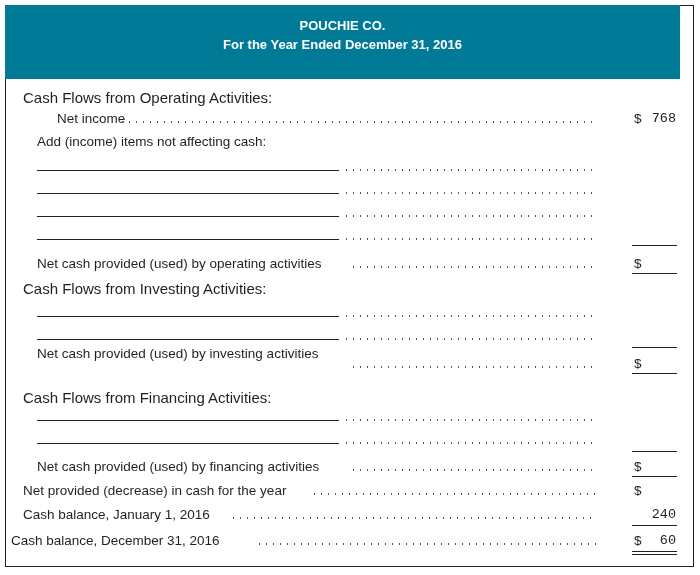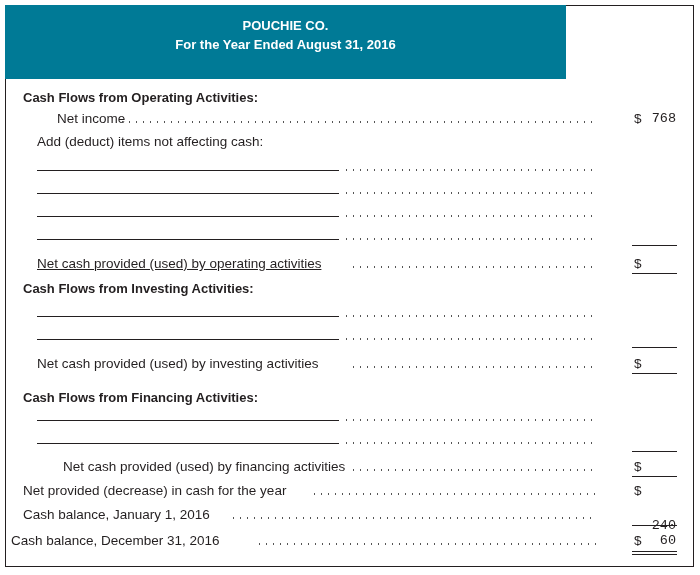--- a/index.html
+++ b/index.html
@@ -1,110 +1,110 @@
 <!DOCTYPE html>
 <html><head>
   <meta charset="utf-8">
   <style>
     html, body { margin: 0; padding: 0; background: #ffffff; }
     body { width: 700px; height: 575px; position: relative; font-family: "Liberation Sans", sans-serif; color: #231f20; }
     .frame { position: absolute; left: 5px; top: 5px; width: 689px; height: 562px; border: 1.5px solid #231f20; box-sizing: border-box; }
-    .header { position: absolute; left: 5px; top: 5px; width: 561px; height: 74px; background: #007a96; color: #ffffff; text-align: center; }
+    .header { position: absolute; left: 5px; top: 5px; width: 675px; height: 74px; background: #007a96; color: #ffffff; text-align: center; }
     .header div { font-weight: bold; font-size: 13px; line-height: 19px; }
     .header .l1 { padding-top: 11px; }
     .row { position: absolute; left: 0; height: 20px; font-size: 13.5px; line-height: 20px; white-space: nowrap; }
-    .section { font-weight: bold; font-size: 13px; }
+    .section { font-weight: normal; font-size: 15px; }
     .blank { position: absolute; left: 37px; width: 302px; border-bottom: 1px solid #231f20; height: 0; }
     .dots { position: absolute; height: 4px; background-image: radial-gradient(circle, #555 0.8px, transparent 1px); background-size: 7px 4px; background-repeat: repeat-x; }
     .amt { position: absolute; left: 632px; width: 45px; font-size: 13.5px; height: 20px; line-height: 20px; }
     .amt .dollar { position: absolute; left: 2px; }
     .amt .val { position: absolute; right: 1px; font-family: Liberation Mono, monospace; }
     .rule { position: absolute; left: 632px; width: 45px; border-top: 1px solid #231f20; height: 0; }
   </style>
 </head>
 <body>
 
 <div class="frame"></div>
 
 <div class="header">
   <div class="l1">POUCHIE CO.</div>
-  <div>For the Year Ended August 31, 2016</div>
+  <div>For the Year Ended December 31, 2016</div>
 </div>
 
 <div class="row section" style="left:23px; top:88px;">Cash Flows from Operating Activities:</div>
 
 <div class="row" style="left:37px; top:109px;margin-left:20px;">Net income</div>
 <div class="dots" style="left:119px; width:478px; top:120px;"></div>
 <div class="amt" style="top:109px;">
   <span class="dollar">$</span>
   <span class="val">768</span>
 </div>
 
-<div class="row" style="left:37px; top:132px;">Add (deduct) items not affecting cash:</div>
+<div class="row" style="left:37px; top:132px;">Add (income) items not affecting cash:</div>
 
 <div class="blank" style="top:170px;"></div>
 <div class="dots" style="left:343px; width:254px; top:168px;"></div>
 <div class="blank" style="top:193px;"></div>
 <div class="dots" style="left:343px; width:254px; top:191px;"></div>
 <div class="blank" style="top:216px;"></div>
 <div class="dots" style="left:343px; width:254px; top:214px;"></div>
 <div class="blank" style="top:239px;"></div>
 <div class="dots" style="left:343px; width:254px; top:237px;"></div>
 
 <div class="rule" style="top:245px;"></div>
-<div class="row" style="left:37px; top:254px;text-decoration:underline;">Net cash provided (used) by operating activities</div>
+<div class="row" style="left:37px; top:254px;">Net cash provided (used) by operating activities</div>
 <div class="dots" style="left:350px; width:247px; top:265px;"></div>
 <div class="amt" style="top:254px;">
   <span class="dollar">$</span>
   <span class="val"></span>
 </div>
 <div class="rule" style="top:273px;"></div>
 
 <div class="row section" style="left:23px; top:279px;">Cash Flows from Investing Activities:</div>
 
 <div class="blank" style="top:316px;"></div>
 <div class="dots" style="left:343px; width:254px; top:314px;"></div>
 <div class="blank" style="top:339px;"></div>
 <div class="dots" style="left:343px; width:254px; top:337px;"></div>
 
 <div class="rule" style="top:347px;"></div>
-<div class="row" style="left:37px; top:354px;">Net cash provided (used) by investing activities</div>
+<div class="row" style="left:37px; top:344px;">Net cash provided (used) by investing activities</div>
 <div class="dots" style="left:350px; width:247px; top:365px;"></div>
 <div class="amt" style="top:354px;">
   <span class="dollar">$</span>
   <span class="val"></span>
 </div>
 <div class="rule" style="top:373px;"></div>
 
 <div class="row section" style="left:23px; top:388px;">Cash Flows from Financing Activities:</div>
 
 <div class="blank" style="top:420px;"></div>
 <div class="dots" style="left:343px; width:254px; top:418px;"></div>
 <div class="blank" style="top:443px;"></div>
 <div class="dots" style="left:343px; width:254px; top:441px;"></div>
 
 <div class="rule" style="top:451px;"></div>
-<div class="row" style="left:37px; top:457px;margin-left:26px;">Net cash provided (used) by financing activities</div>
+<div class="row" style="left:37px; top:457px;">Net cash provided (used) by financing activities</div>
 <div class="dots" style="left:350px; width:247px; top:468px;"></div>
 <div class="amt" style="top:457px;">
   <span class="dollar">$</span>
   <span class="val"></span>
 </div>
 <div class="rule" style="top:476px;"></div>
 
 <div class="row" style="left:23px; top:481px;">Net provided (decrease) in cash for the year</div>
 <div class="dots" style="left:311px; width:286px; top:492px;"></div>
 <div class="amt" style="top:481px;">
   <span class="dollar">$</span>
   <span class="val"></span>
 </div>
 
 <div class="row" style="left:23px; top:505px;">Cash balance, January 1, 2016</div>
 <div class="dots" style="left:230px; width:367px; top:516px;"></div>
-<div class="amt" style="top:516px;">
+<div class="amt" style="top:505px;">
   <span class="val">240</span>
 </div>
 <div class="rule" style="top:525px;"></div>
 
 <div class="row" style="left:11px; top:531px;">Cash balance, December 31, 2016</div>
 <div class="dots" style="left:256px; width:341px; top:542px;"></div>
 <div class="amt" style="top:531px;">
   <span class="dollar">$</span>
   <span class="val">60</span>
 </div>

